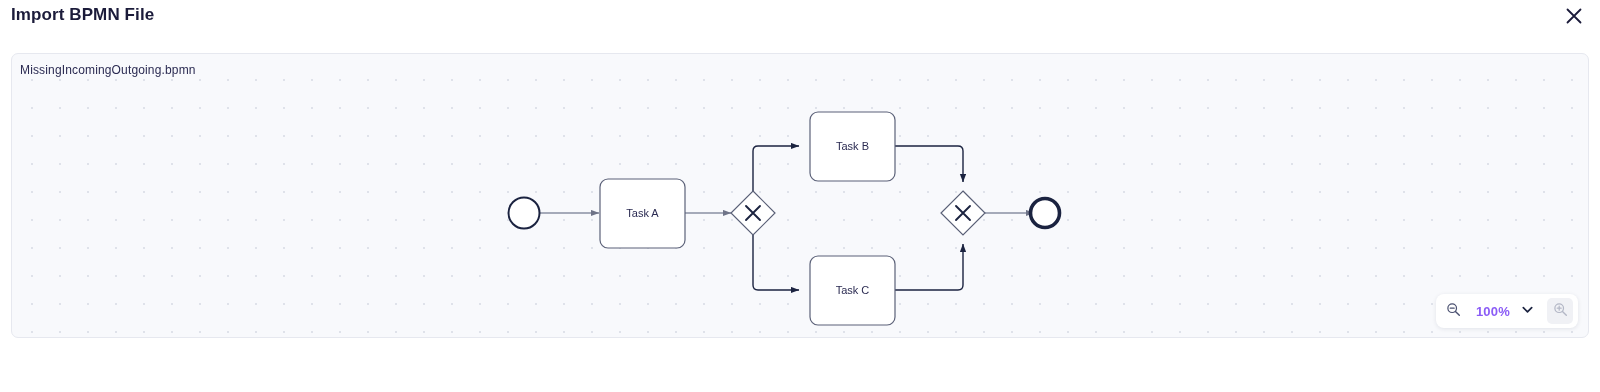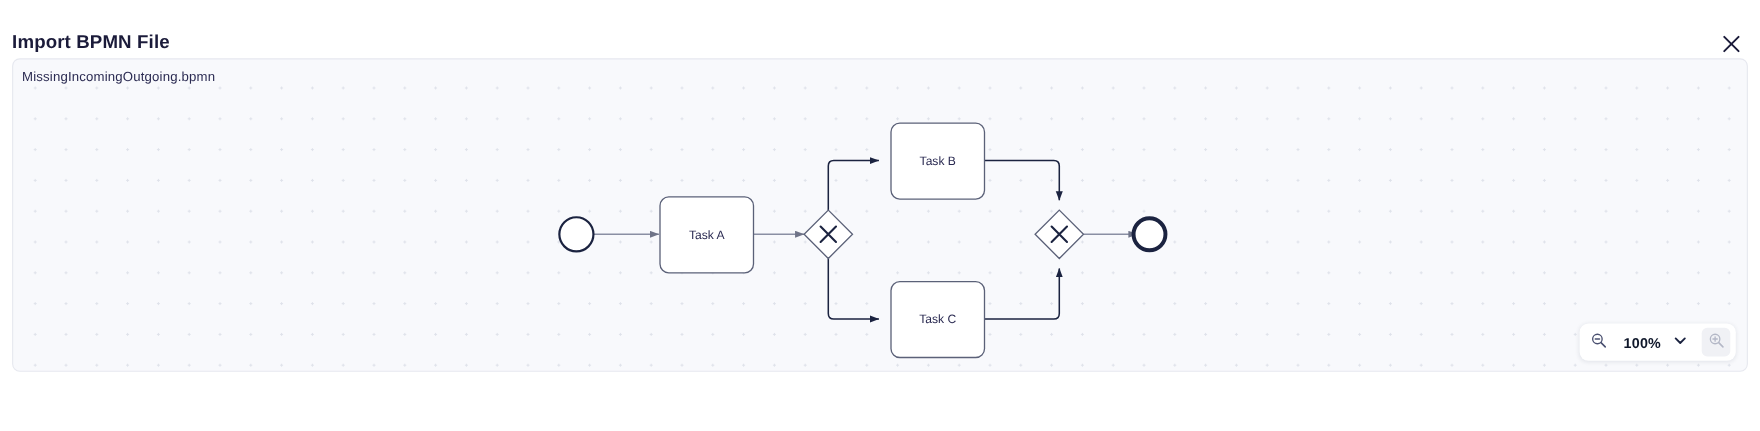--- a/index.html
+++ b/index.html
@@ -14,21 +14,20 @@
     overflow: hidden;
     position: relative;
   }
 
   
   .modal-header {
     position: absolute;
     left: 0; top: 0;
     width: 1600px;
     height: 44px;
-    margin-top: 24px;
   }
   .modal-title {
     position: absolute;
     left: 11px;
     top: 5px;
     font-size: 17px;
     font-weight: bold;
     color: #1b1b3a;
     letter-spacing: 0.1px;
     white-space: nowrap;
@@ -110,21 +109,21 @@
     border-radius: 5px;
     cursor: pointer;
     padding: 0;
   }
   .zoom-btn.disabled {
     background: #f0f1f5;
     cursor: default;
   }
   .zoom-level {
     font-size: 13px;
-    color: #0f172a;
+    color: #8b5cf6;
     font-weight: bold;
     padding: 0 7px 0 9px;
     letter-spacing: 0.2px;
     white-space: nowrap;
   }
   .zoom-caret {
     width: 20px;
     height: 26px;
     display: flex;
     align-items: center;

